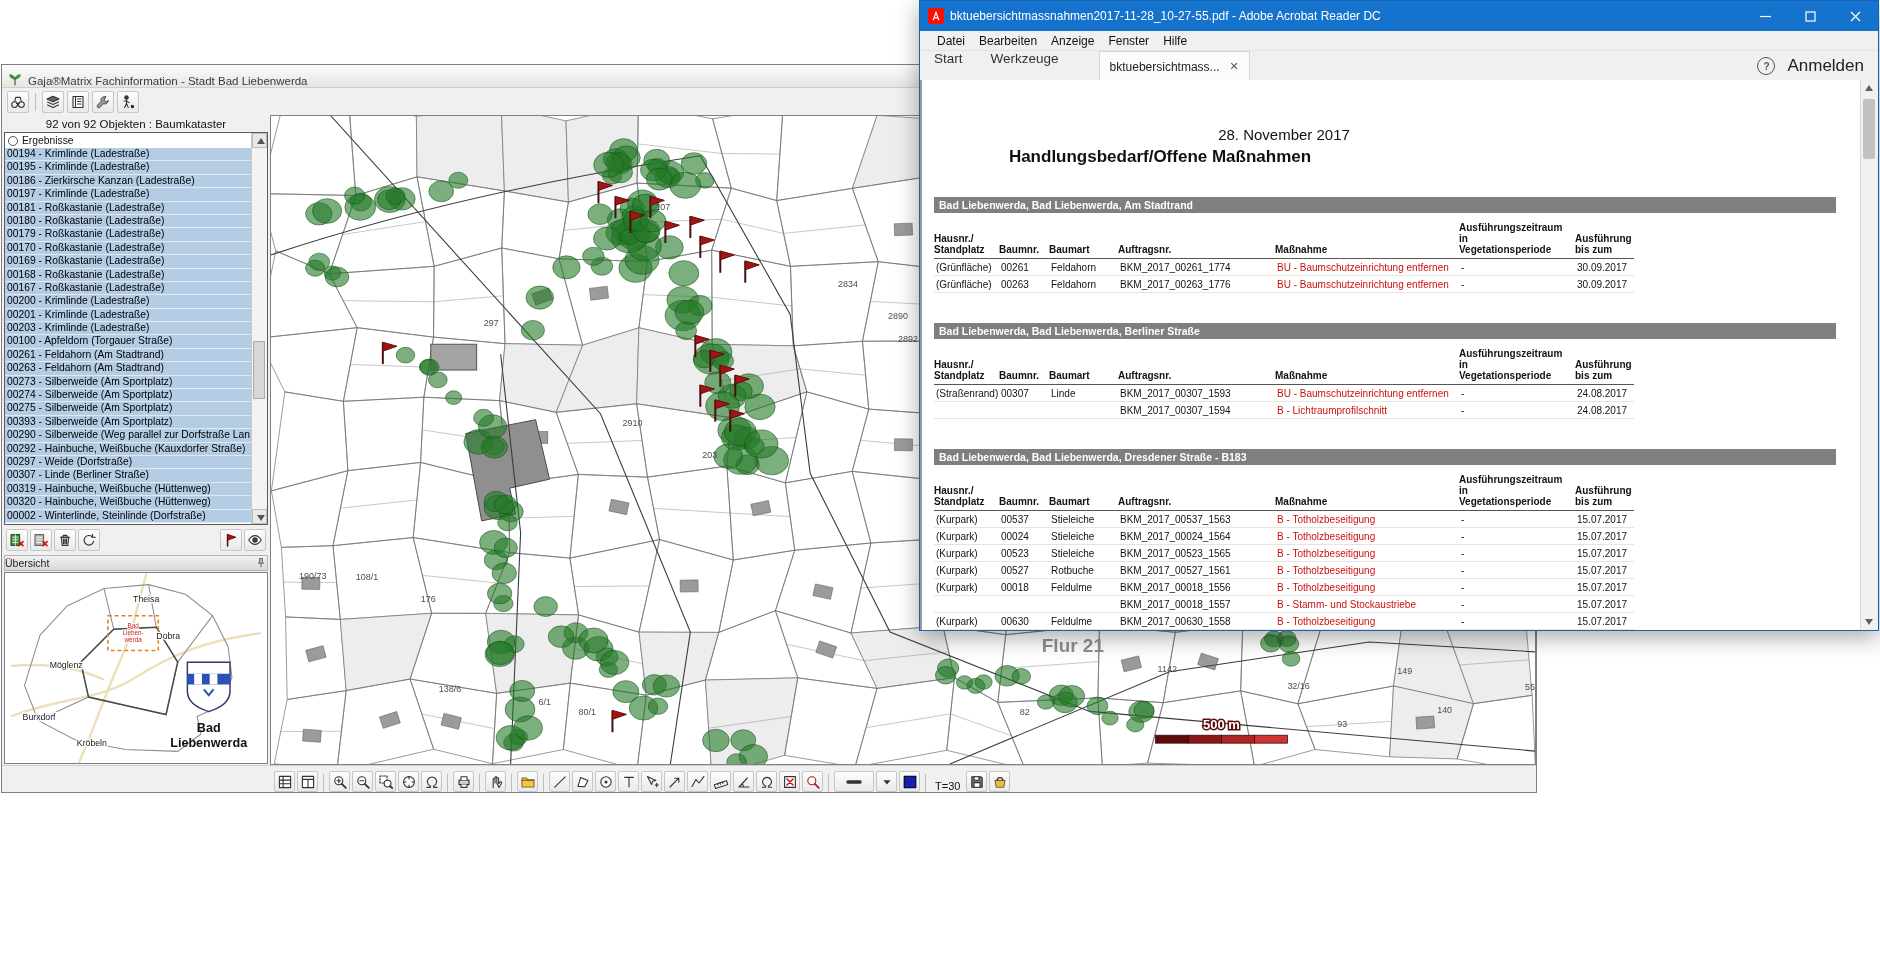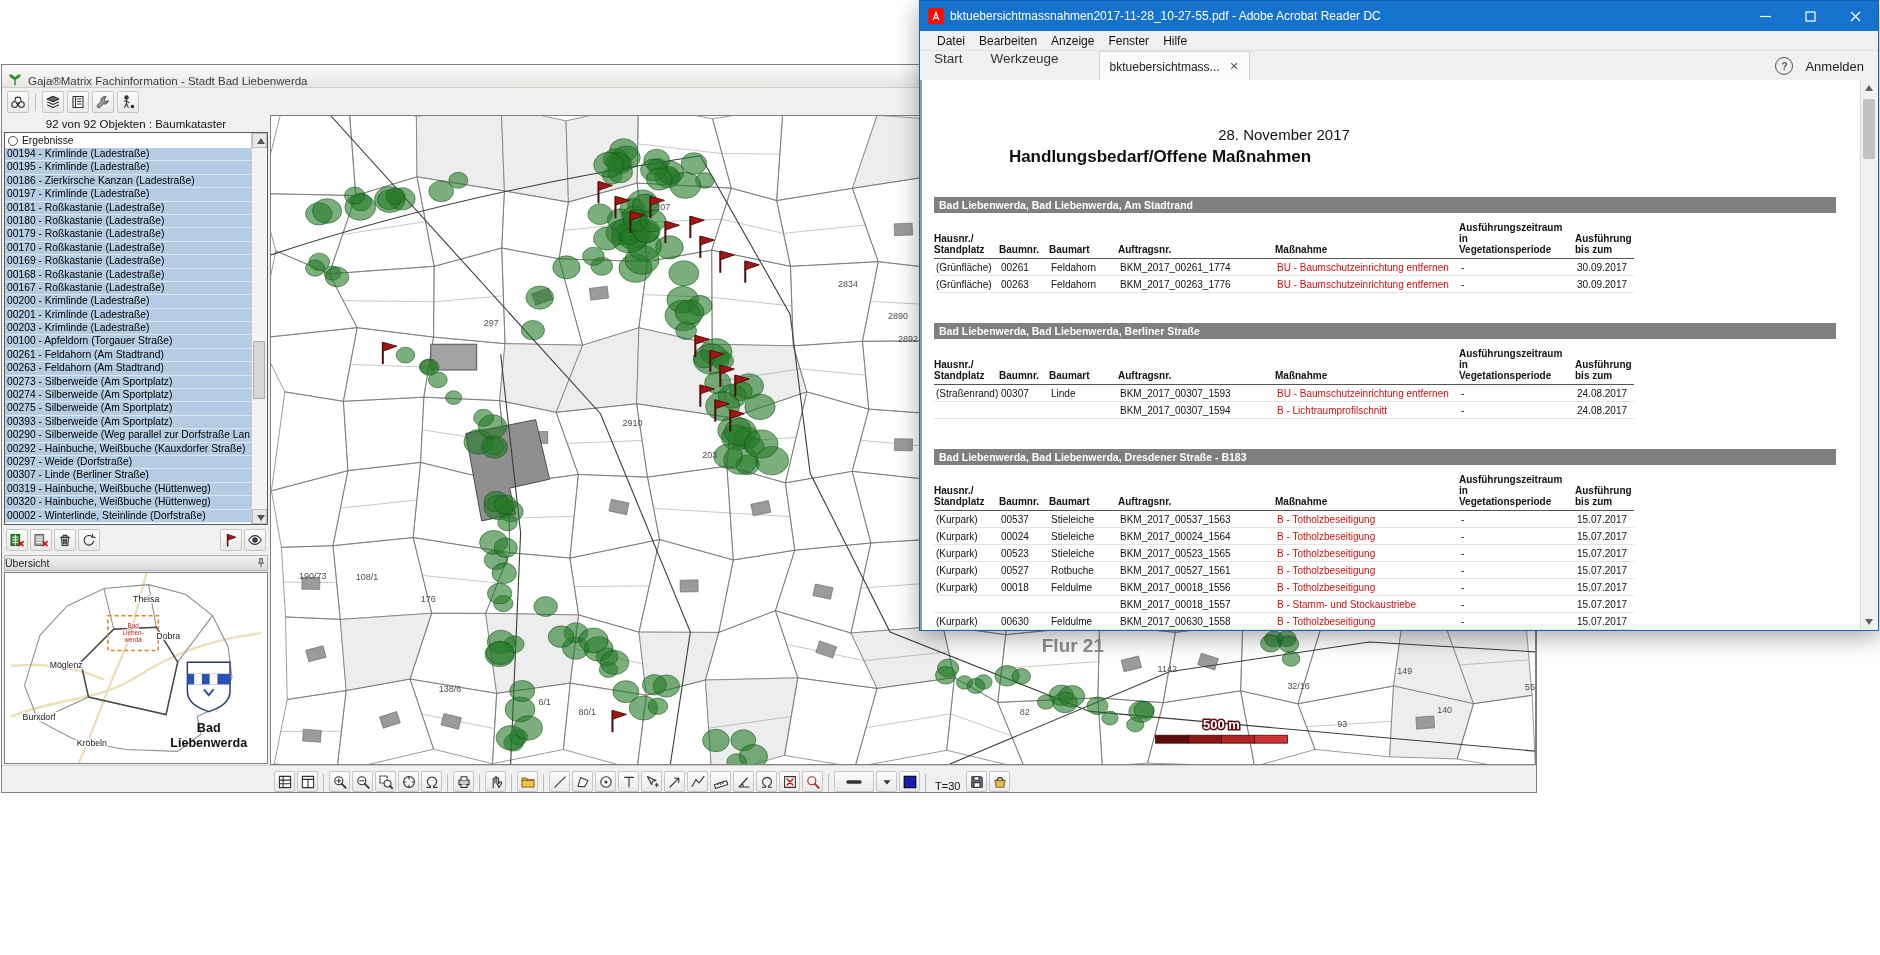--- a/index.html
+++ b/index.html
@@ -56,21 +56,21 @@
   .pdf-menubar{height:19px;background:#f0f0f0;display:flex;align-items:center;gap:0;padding-left:10px;border-bottom:1px solid #e3e3e3;}
   .menu-item{font-size:12px;color:#111;padding:0 7px;}
   .pdf-tabbar{height:30px;background:#f0f0f0;display:flex;align-items:flex-start;border-bottom:1px solid #d0d0d0;position:relative;}
   .tab-plain{font-size:13.5px;color:#333;padding:0 14px 7px 14px;}
   .doc-tab{display:flex;align-items:center;gap:10px;background:#fbfbfb;border:1px solid #d6d6d6;border-bottom:none;height:29px;padding:0 10px;font-size:12px;color:#222;margin-left:26px;}
   .tab-close{font-size:11px;color:#555;}
   .tab-close::before{content:"\2715";}
   .tabbar-right{position:absolute;right:14px;top:0;height:30px;display:flex;align-items:center;gap:12px;}
   .help-circle{width:16px;height:16px;border:1.5px solid #555;border-radius:50%;display:flex;align-items:center;justify-content:center;font-size:10px;font-weight:bold;color:#555;}
   .help-circle::before{content:"?";}
-  .signin{font-size:13px;color:#222;}
+  .signin{font-size:17px;color:#222;}
   .pdf-viewport{position:absolute;left:0;right:0;top:79px;bottom:0;background:#9a9a9a;overflow:hidden;}
   .pdf-page{position:absolute;left:2px;right:17px;top:0;bottom:0;background:#fff;}
   .pdf-content{position:relative;margin-left:12px;width:912px;font-size:10px;color:#111;}
   .pdf-date{padding-top:46px;width:700px;text-align:center;font-size:15px;}
   .pdf-h1{width:440px;margin:4px 0 0 6px;text-align:center;font-size:17px;font-weight:bold;}
   .pdf-section{margin-top:0;}
   .sec-heading{margin-top:30px;background:#7f7f7f;color:#fff;font-weight:bold;font-size:10.5px;padding:2px 5px;width:902px;box-sizing:border-box;}
   .pdf-table{width:700px;border-collapse:collapse;table-layout:fixed;font-size:10px;margin-top:8px;}
   .pdf-table th{text-align:left;font-weight:bold;vertical-align:bottom;padding:1px 2px 3px 0;border-bottom:1px solid #555;white-space:pre-line;font-size:10px;}
   .pdf-table td{padding:2.5px 2px;border-bottom:1px solid #e4e4e4;white-space:nowrap;overflow:hidden;}

